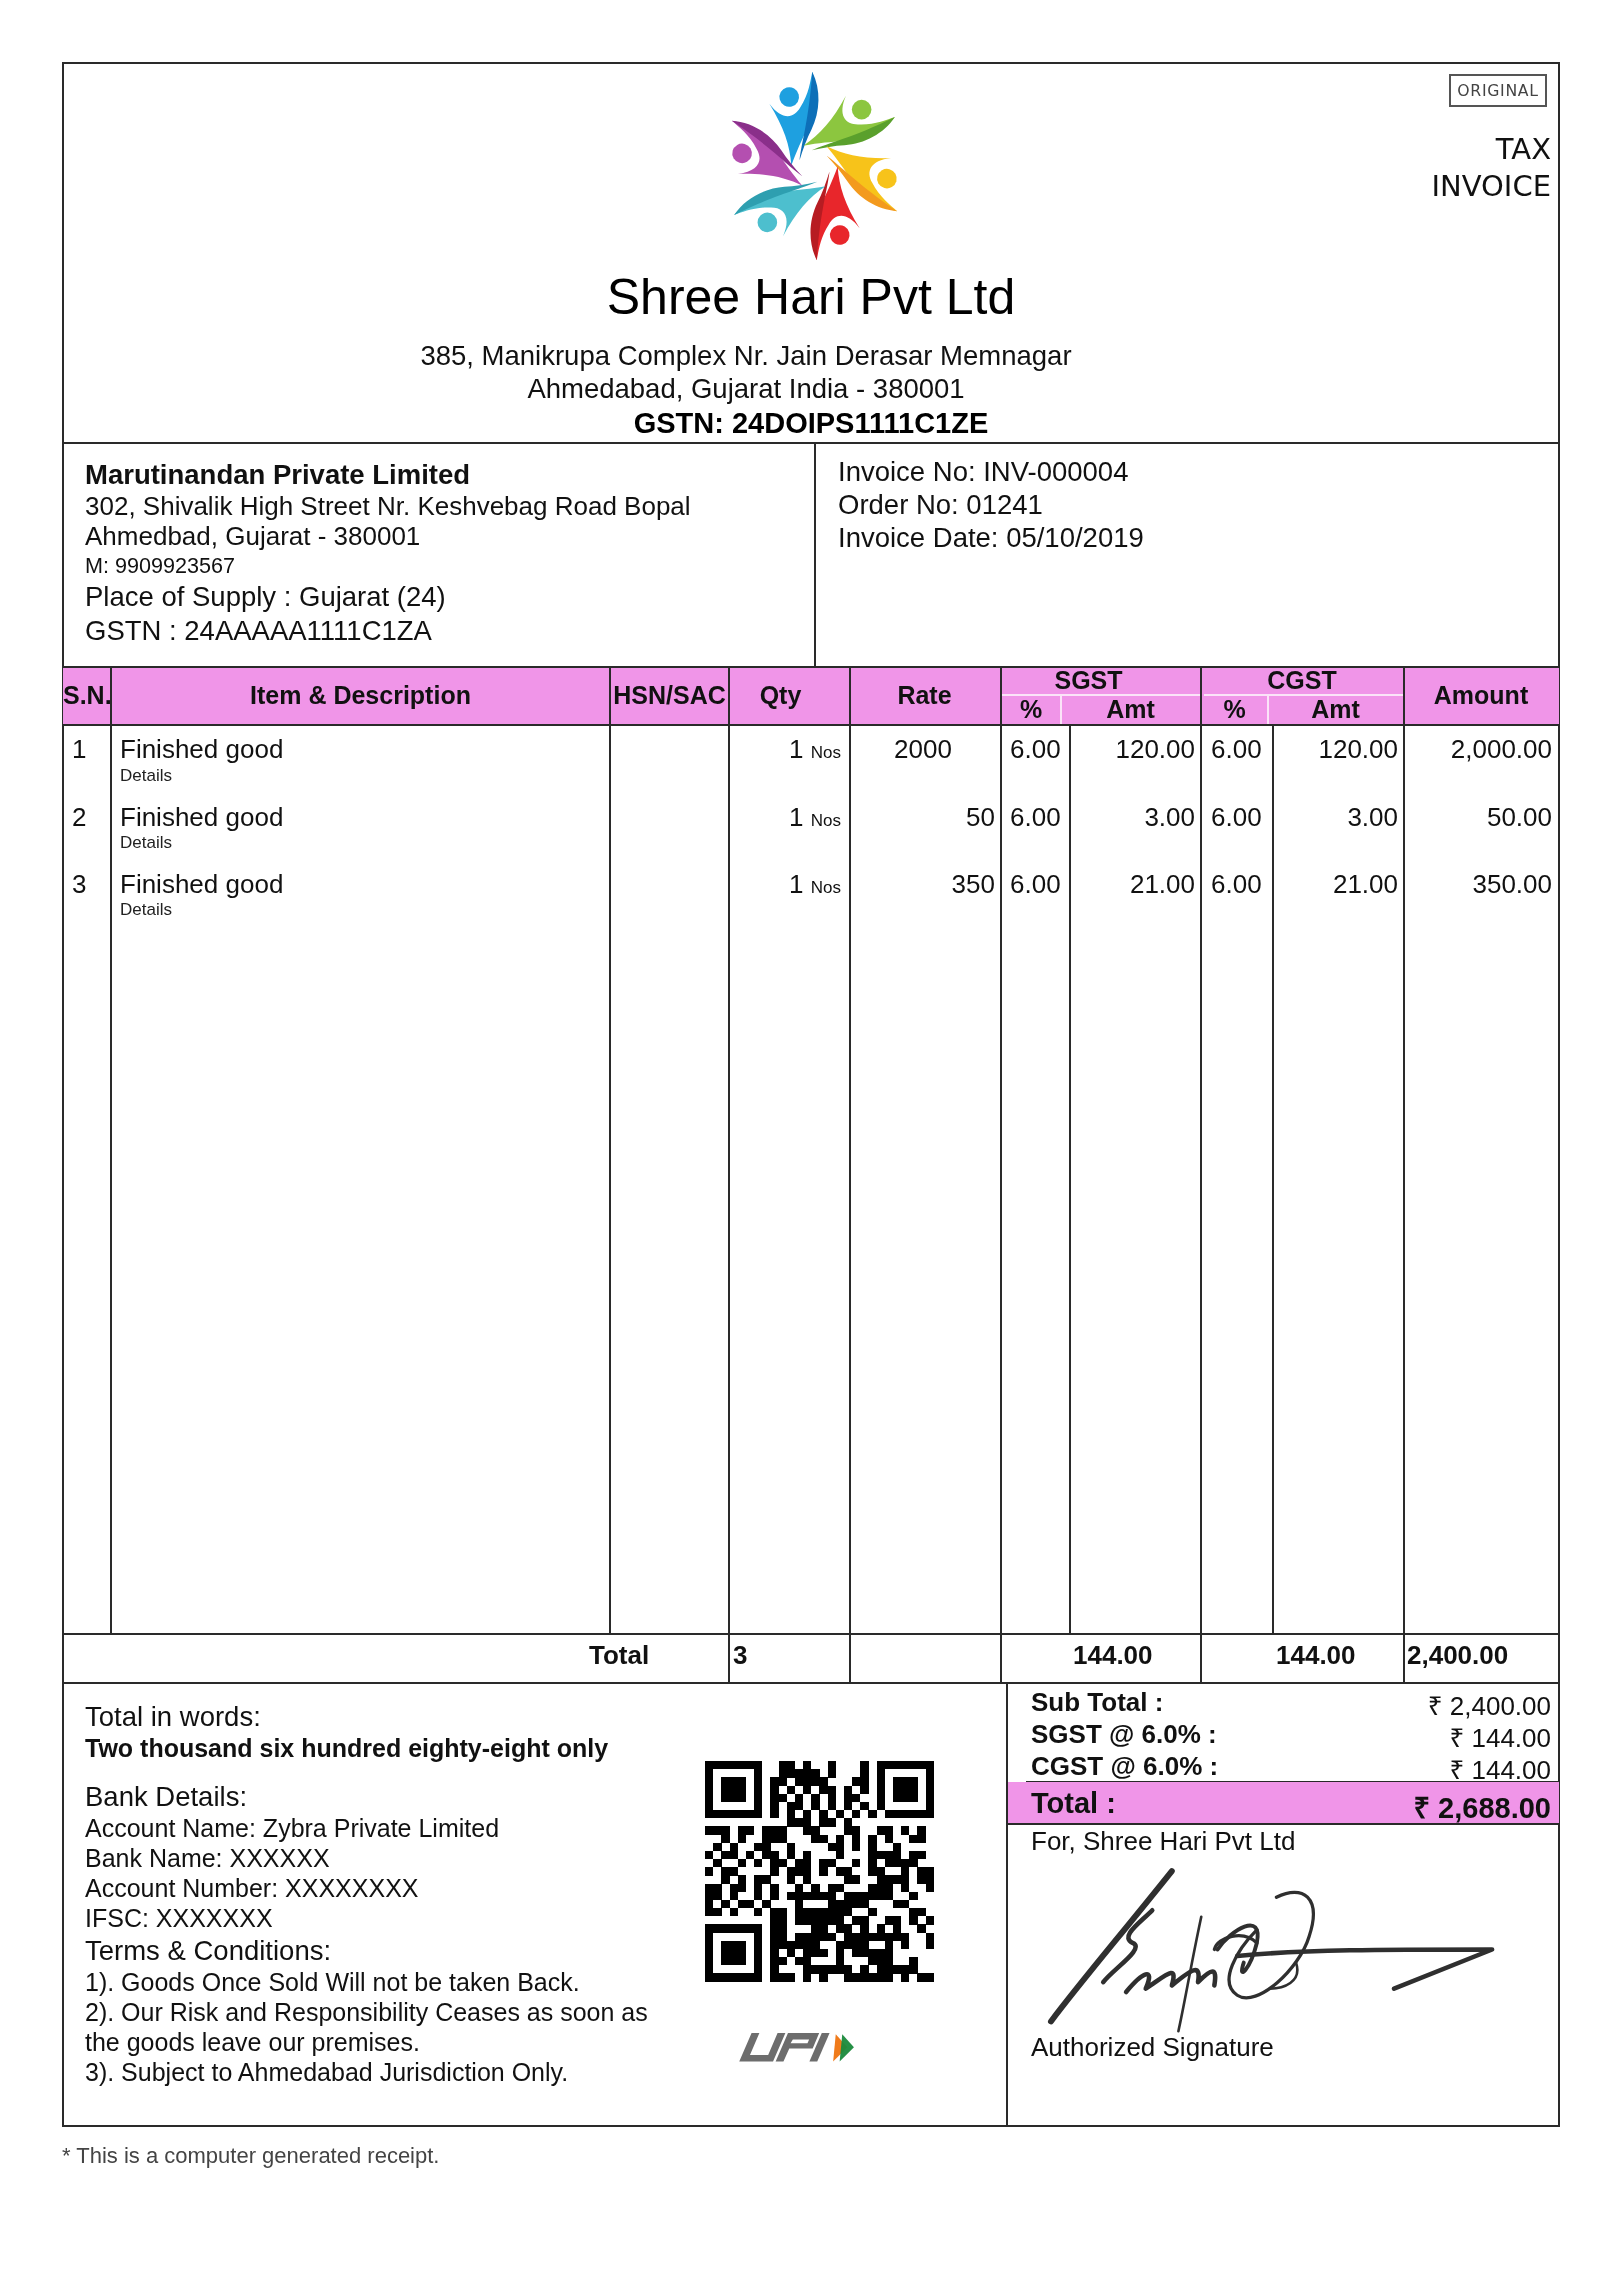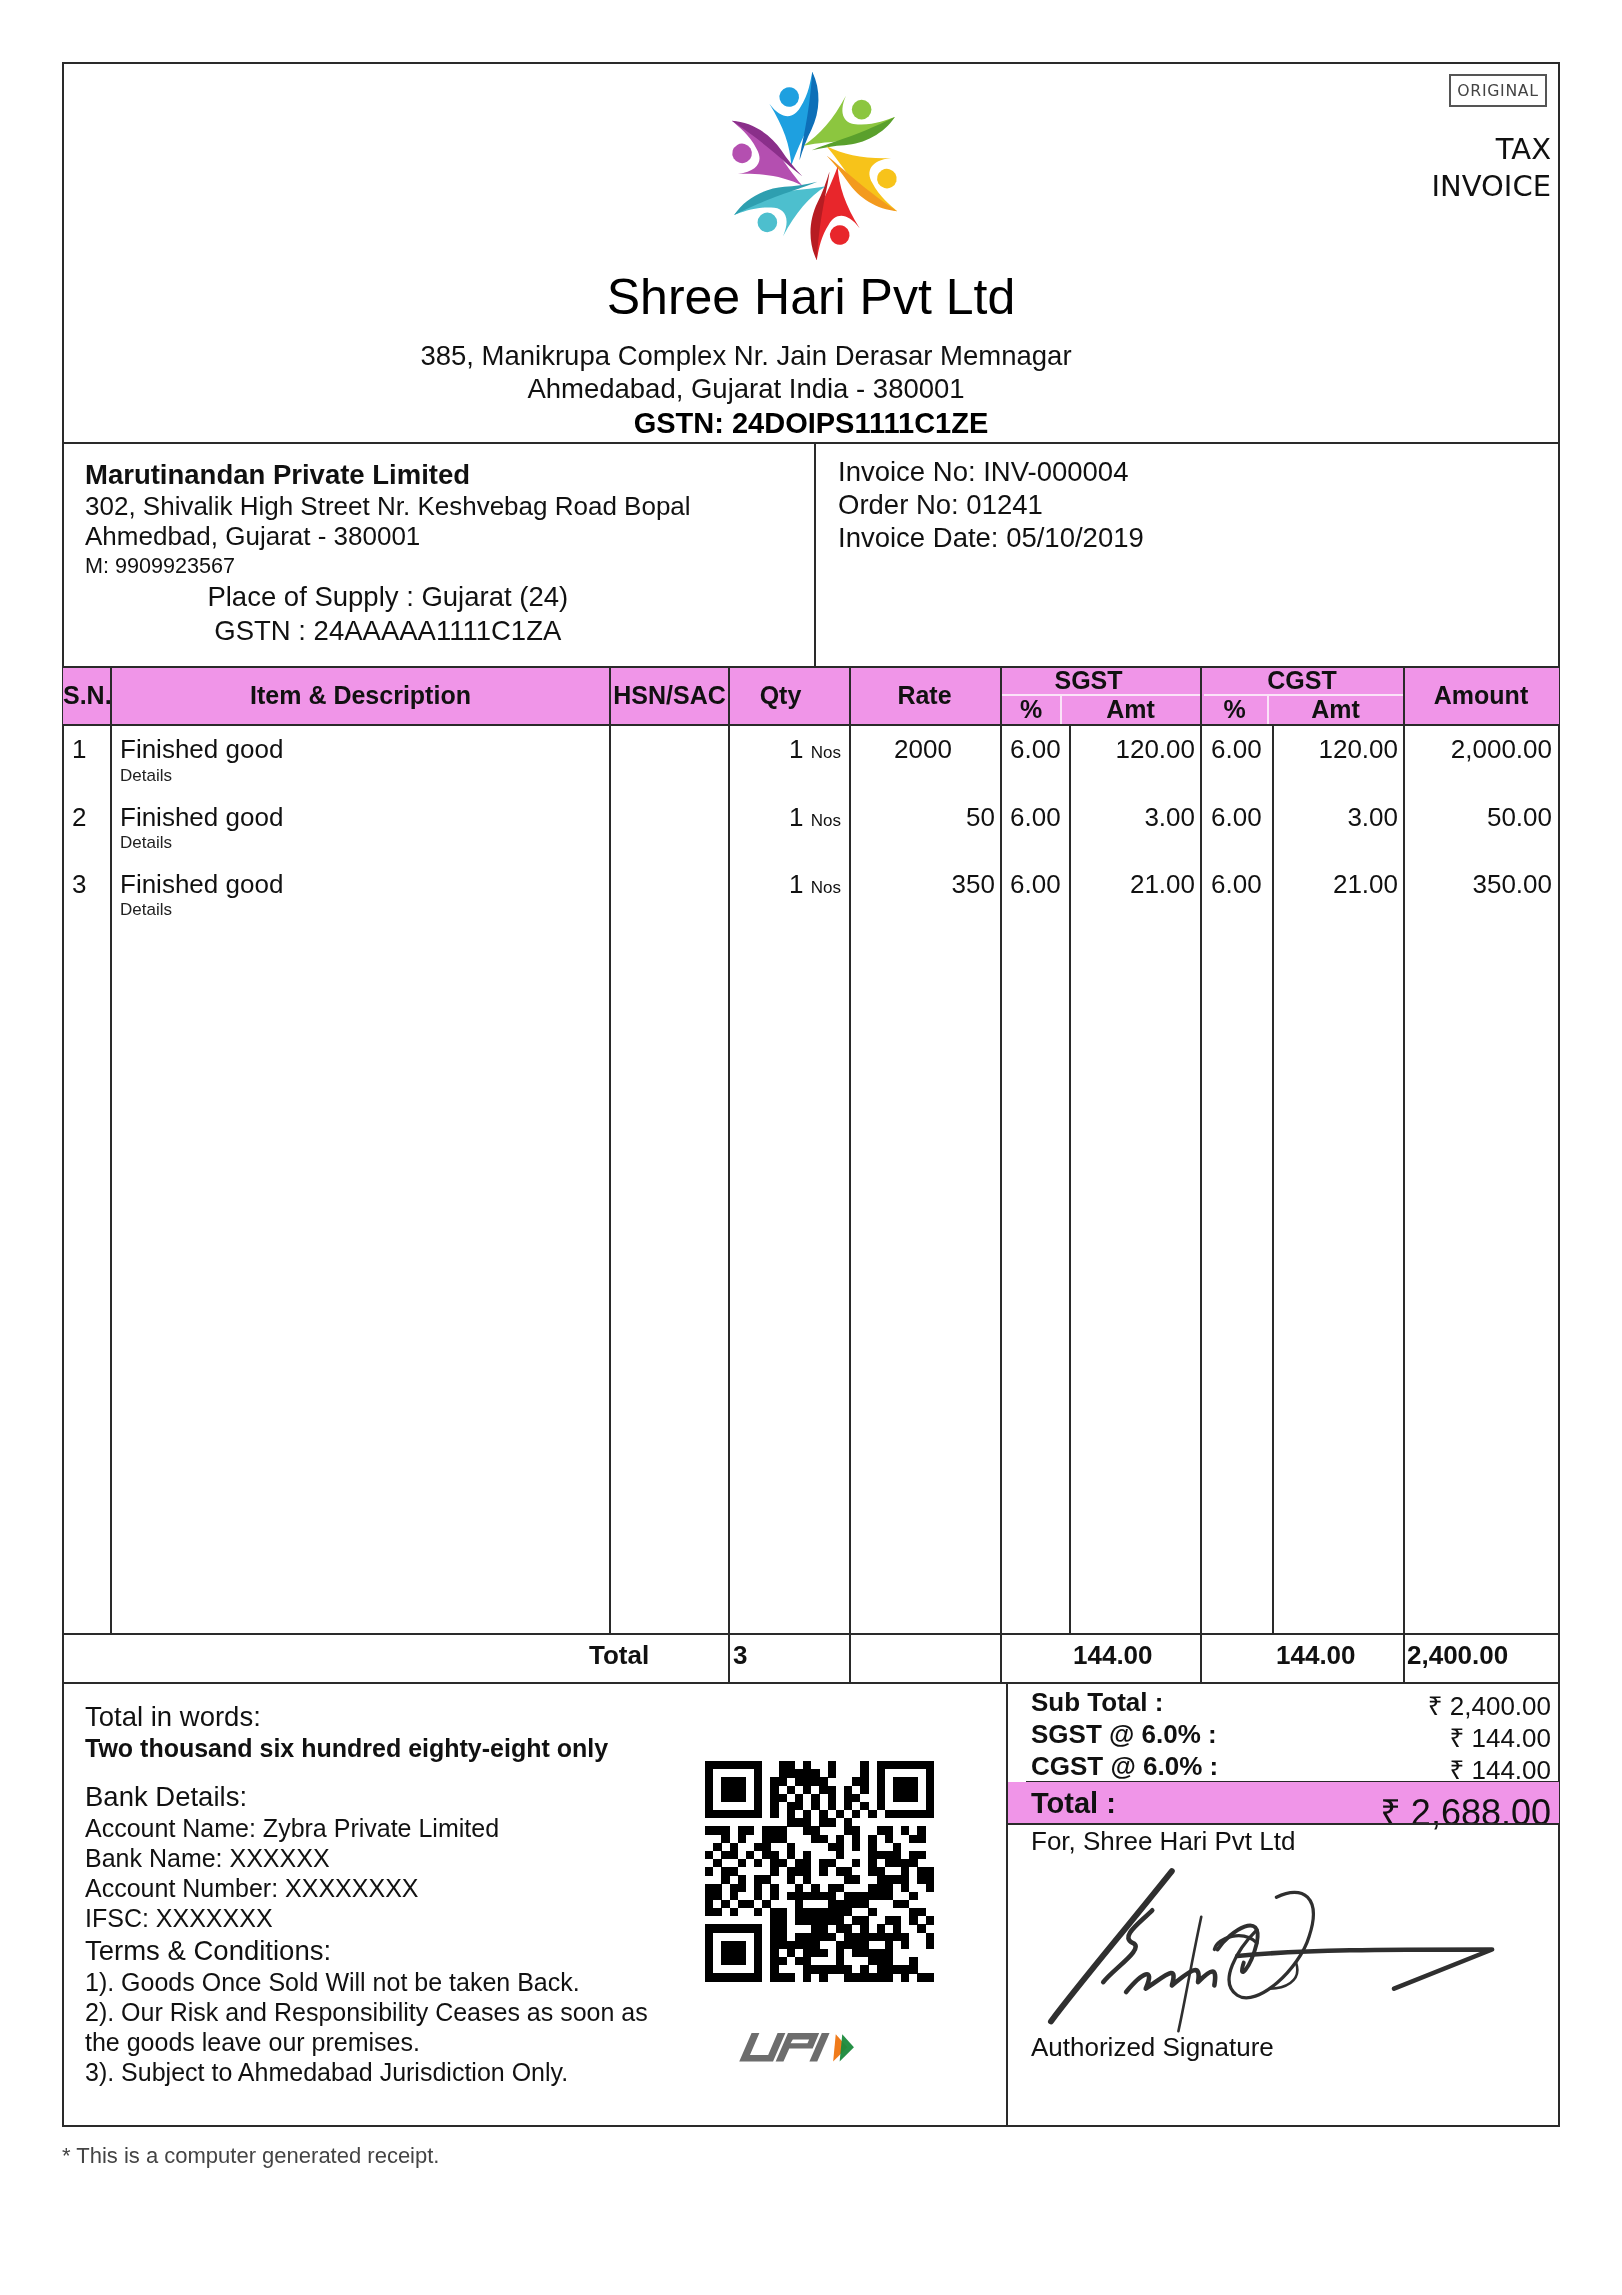--- a/index.html
+++ b/index.html
@@ -16,21 +16,21 @@
   .tax-invoice { position: absolute; right: 71px; top: 131px; text-align: right; font-family: "DejaVu Sans", sans-serif; font-size: 29px; line-height: 37px; color: #111; }
   .company-name { position: absolute; left: 0; width: 1622px; top: 268px; text-align: center; font-family: "Liberation Sans", sans-serif; font-size: 50px; color: #000; }
   .company-addr { position: absolute; left: 0; width: 1492px; text-align: center; font-family: "Liberation Sans", sans-serif; font-size: 27.5px; color: #111; }
   .company-gstn { position: absolute; left: 0; width: 1622px; top: 407px; text-align: center; font-family: "Liberation Sans", sans-serif; font-size: 29px; font-weight: bold; color: #000; }
 
   
   .billto { position: absolute; left: 85px; top: 458px; font-family: "Liberation Sans", sans-serif; color: #111; }
   .billto .name { font-size: 27.5px; font-weight: bold; line-height: 33px; }
   .billto .line { font-size: 26px; line-height: 30px; }
   .billto .small { font-size: 21.6px; line-height: 29px; }
-  .billto .big { font-size: 27.5px; line-height: 34px; text-align: center; }
+  .billto .big { font-size: 27.5px; line-height: 34px; }
   .invmeta { position: absolute; left: 838px; top: 455px; font-family: "Liberation Sans", sans-serif; font-size: 27.5px; line-height: 33px; color: #111; }
 
   
   .thead { position: absolute; left: 63px; top: 667px; width: 1496px; height: 58px; background: #f095e8; }
   .th { position: absolute; font-family: "Liberation Sans", sans-serif; font-weight: bold; font-size: 25px; color: #111; text-align: center; }
   .subline { position: absolute; height: 0; border-top: 2px solid #fbe3f8; }
   .subvline { position: absolute; width: 0; border-left: 2px solid #fbe3f8; }
 
   
   .cell { position: absolute; font-family: "Liberation Sans", sans-serif; font-size: 26px; color: #111; white-space: nowrap; }
@@ -658,21 +658,21 @@
   <div class="sum-label" style="top:1687px;">Sub Total :</div>
   <div class="sum-value" style="top:1687px;">₹ 2,400.00</div>
   <div class="sum-label" style="top:1719px;">SGST @ 6.0% :</div>
   <div class="sum-value" style="top:1719px;">₹ 144.00</div>
   <div class="sum-label" style="top:1751px;">CGST @ 6.0% :</div>
   <div class="sum-value" style="top:1751px;">₹ 144.00</div>
 
   <div class="hthin" style="left:1026px; width:533px; top:1781px;"></div>
   <div class="total-bar"></div>
   <div class="sum-label" style="top:1787px; font-size:29px;">Total :</div>
-  <div class="sum-value" style="top:1787px; font-size:36px; font-weight:normal;">₹ 2,688.00</div>
+  <div class="sum-value" style="top:1787px; font-size:29px; font-weight:bold;">₹ 2,688.00</div>
   <div class="hline" style="left:1008px; width:551px; top:1823px;"></div>
 
   <div class="for-company">For, Shree Hari Pvt Ltd</div>
 
   <svg class="abs" style="left:1021px; top:1858px;" width="537" height="183" viewBox="0 0 820 280">
     <g fill="none" stroke="#2f2f2f" stroke-linecap="round" stroke-linejoin="round">
       <path d="M45,250 C90,190 150,120 230,20" stroke-width="9"></path>
       <path d="M200,80 C180,100 150,120 170,130 C190,138 140,170 125,190" stroke-width="7"></path>
       <path d="M160,205 C185,175 205,165 190,200 C220,180 240,160 230,195 C260,170 275,160 270,190 C290,170 300,165 295,195" stroke-width="7"></path>
       <path d="M275,90 C260,160 248,230 240,265" stroke-width="4"></path>

